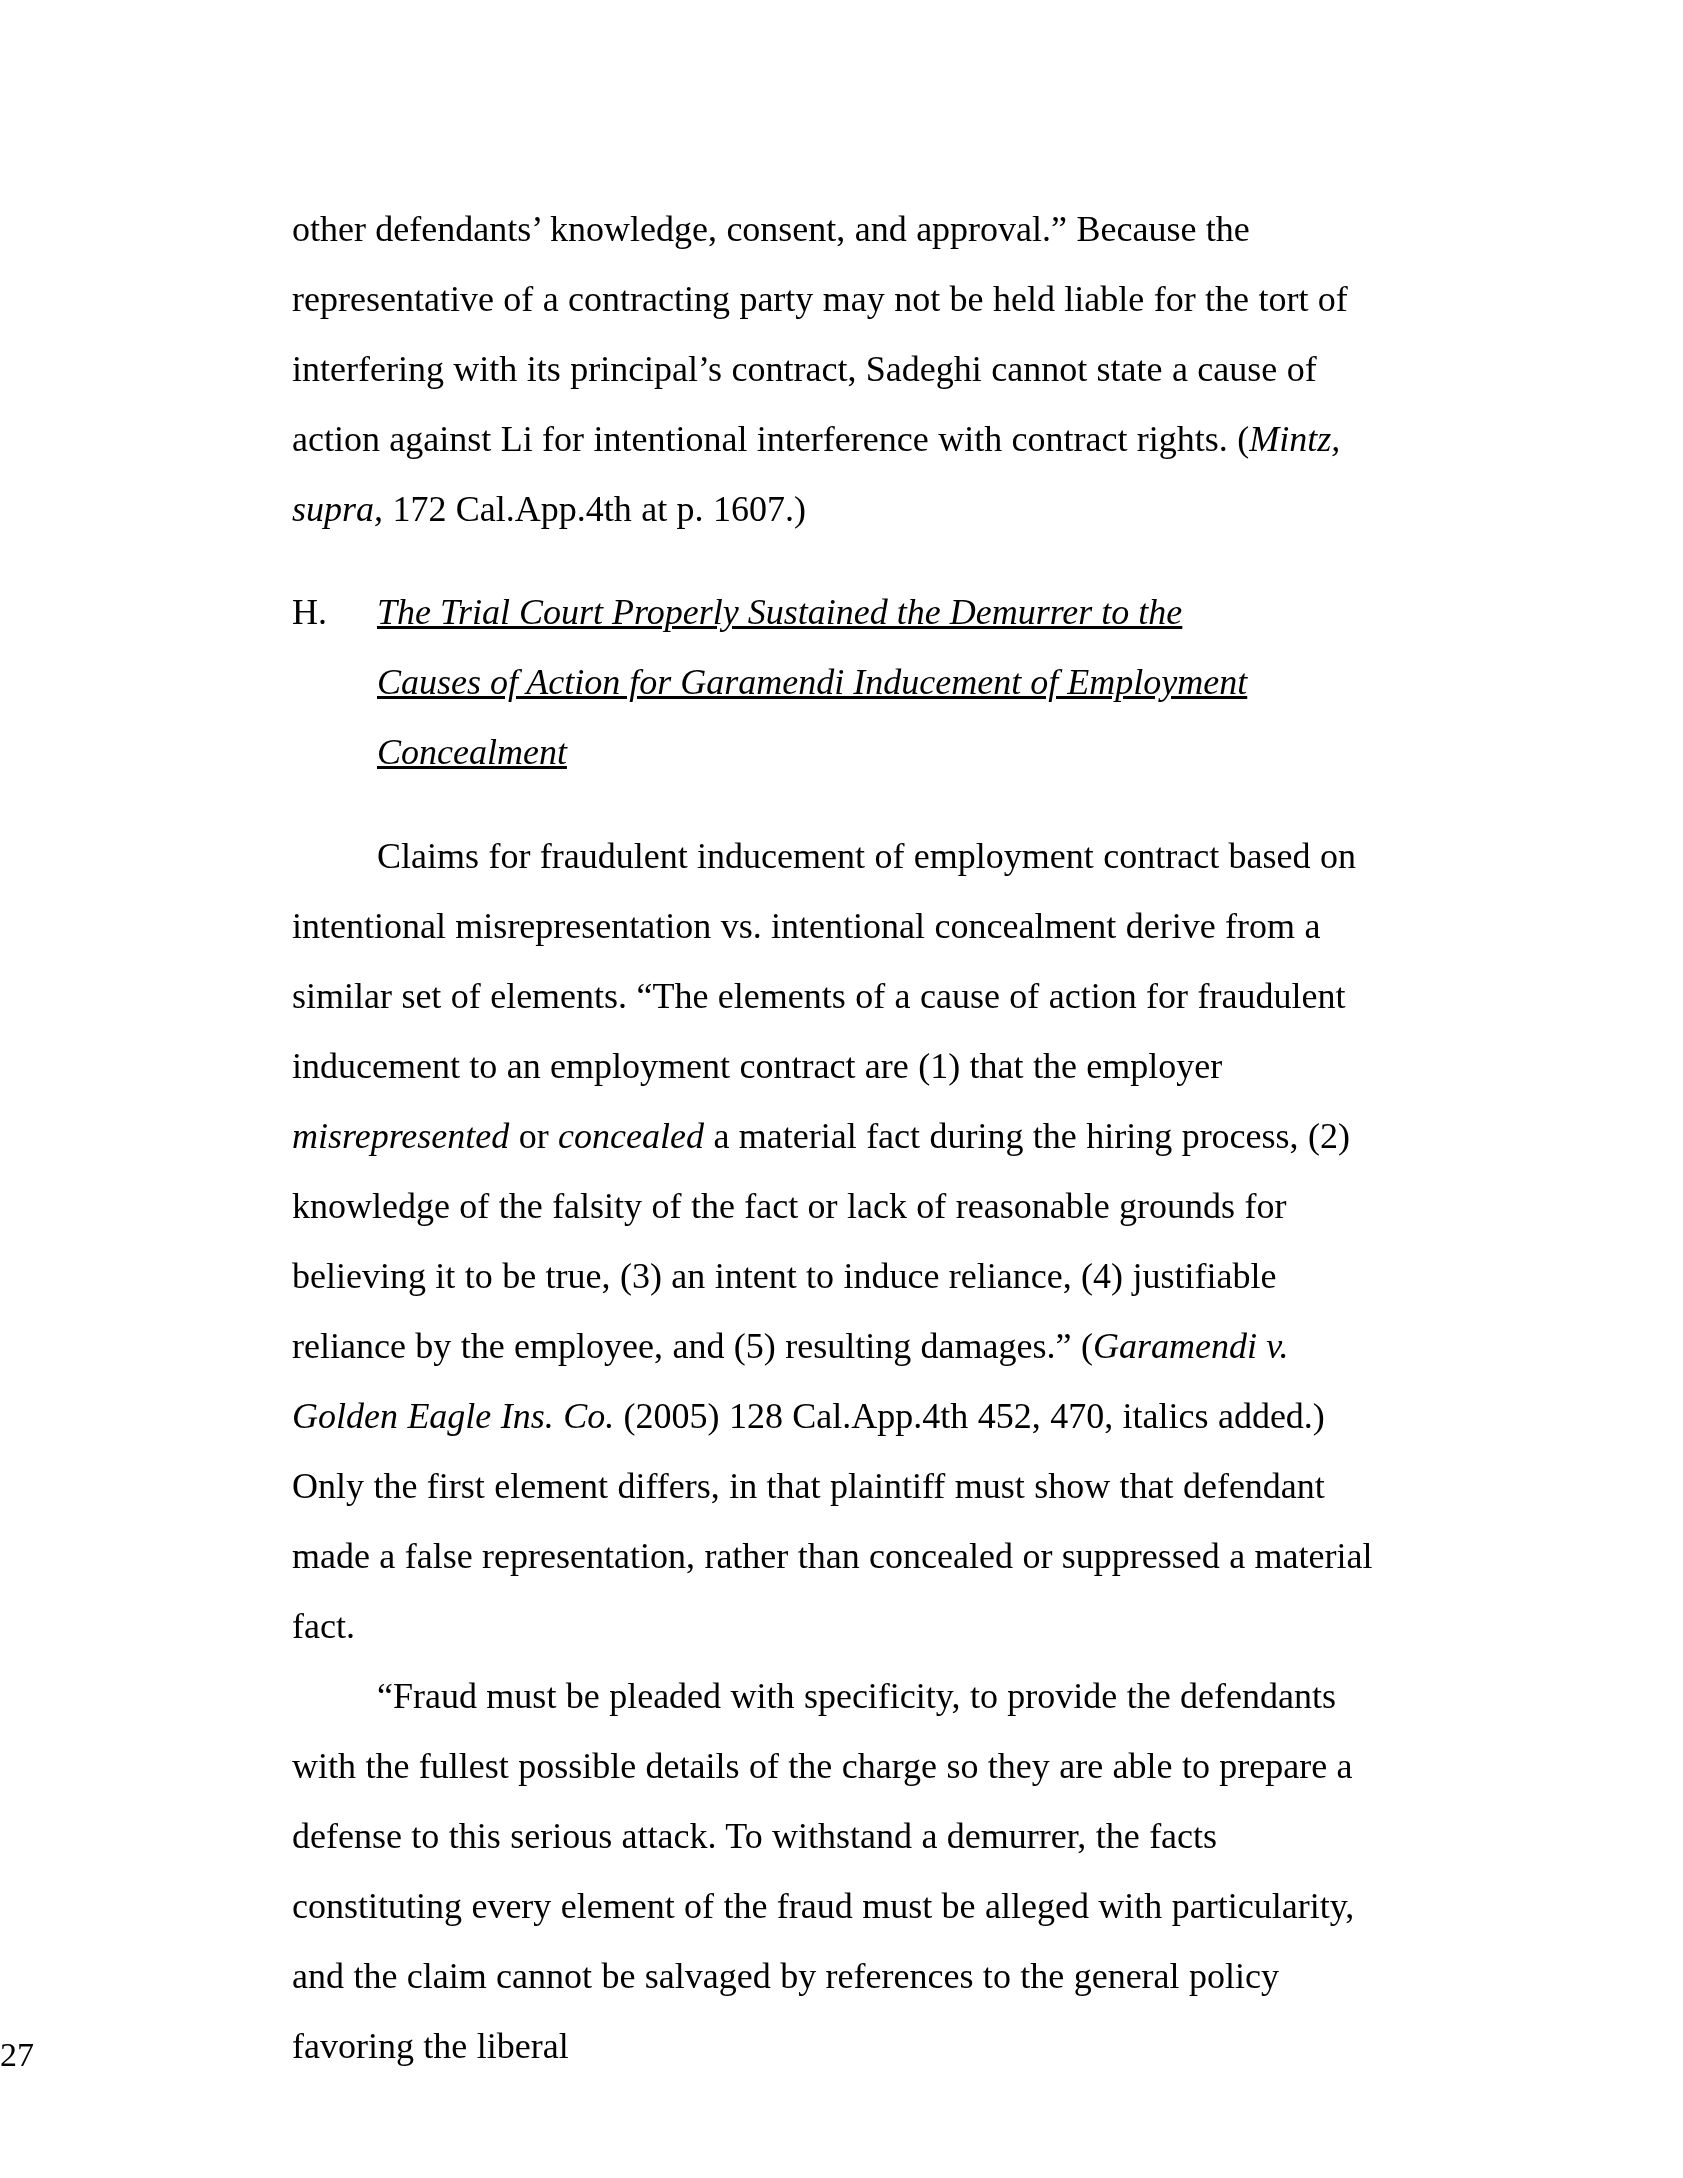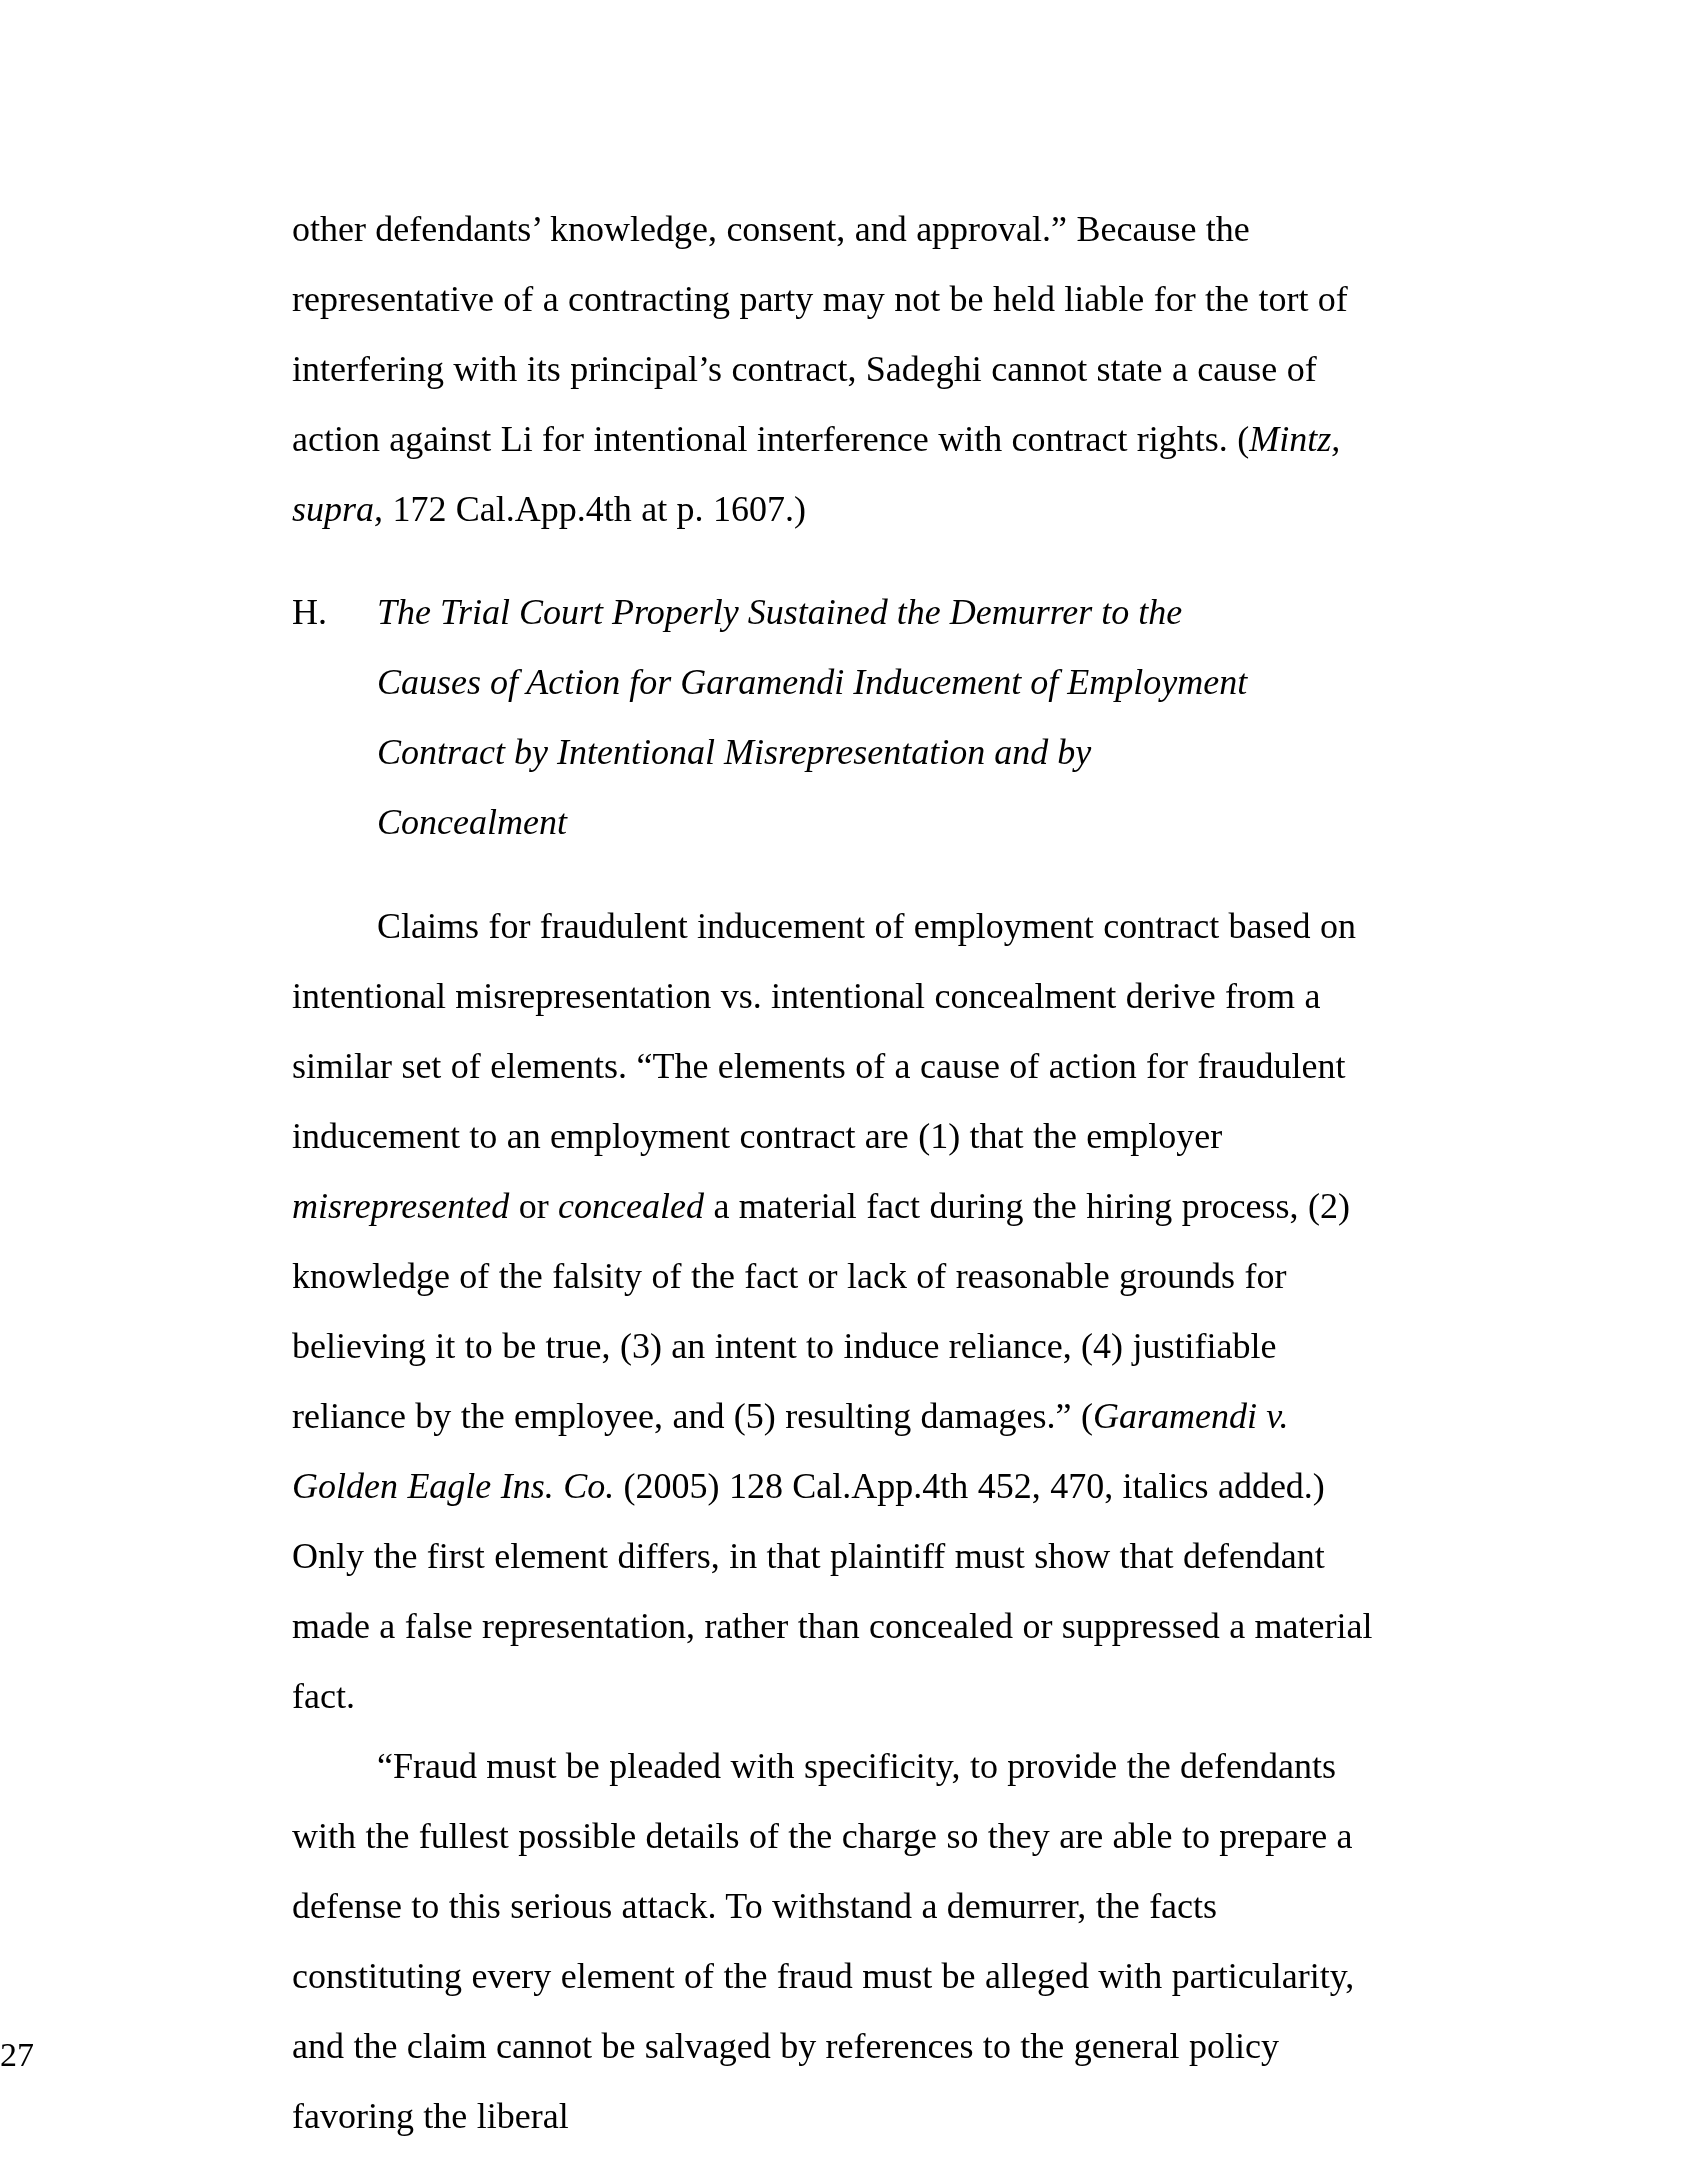--- a/index.html
+++ b/index.html
@@ -59,20 +59,21 @@
     font-style: normal;
   }
   .heading-text {
     flex: 1 1 auto;
     font-style: italic;
     max-width: 1000px;
   }
   .heading-line {
     display: block;
     white-space: nowrap;
+    text-decoration: underline;
   }
   i, .ital {
     font-style: italic;
   }
   .page-number {
     position: absolute;
     left: 0;
     top: 2035px;
     width: 1683px;
     text-align: left;
@@ -89,21 +90,20 @@
 
     <p class="para continued"><span>other defendants’ knowledge, consent, and approval.”  Because the representative of a contracting party may not be held liable for the tort of interfering with its principal’s contract, Sadeghi cannot state a cause of action against Li for intentional interference with contract rights.  (</span><span class="ital">Mintz, supra,</span><span> 172 Cal.App.4th at p. 1607.)</span></p>
 
     <div class="gap-before-heading"></div>
 
     <div class="heading-block">
       <div class="heading-letter">H.</div>
       <div class="heading-text">
           <span class="heading-line">The Trial Court Properly Sustained the Demurrer to the</span>
           <span class="heading-line">Causes of Action for Garamendi Inducement of Employment</span>
-          <span class="heading-line">Contract by Intentional Misrepresentation and by</span>
           <span class="heading-line">Concealment</span>
         </div>
     </div>
 
     <div class="gap-after-heading"></div>
 
     <p class="para indented"><span>Claims for fraudulent inducement of employment contract based on intentional misrepresentation vs. intentional concealment derive from a similar set of elements.  “The elements of a cause of action for fraudulent inducement to an employment contract are (1) that the employer </span><span class="ital">misrepresented</span><span> or </span><span class="ital">concealed</span><span> a material fact during the hiring process, (2) knowledge of the falsity of the fact or lack of reasonable grounds for believing it to be true, (3) an intent to induce reliance, (4) justifiable reliance by the employee, and (5) resulting damages.”  (</span><span class="ital">Garamendi v. Golden Eagle Ins. Co.</span><span> (2005) 128 Cal.App.4th 452, 470, italics added.)  Only the first element differs, in that plaintiff must show that defendant made a false representation, rather than concealed or suppressed a material fact.</span></p>
 
     <p class="para indented"><span>“Fraud must be pleaded with specificity, to provide the defendants with the fullest possible details of the charge so they are able to prepare a defense to this serious attack.  To withstand a demurrer, the facts constituting every element of the fraud must be alleged with particularity, and the claim cannot be salvaged by references to the general policy favoring the liberal</span></p>
 

